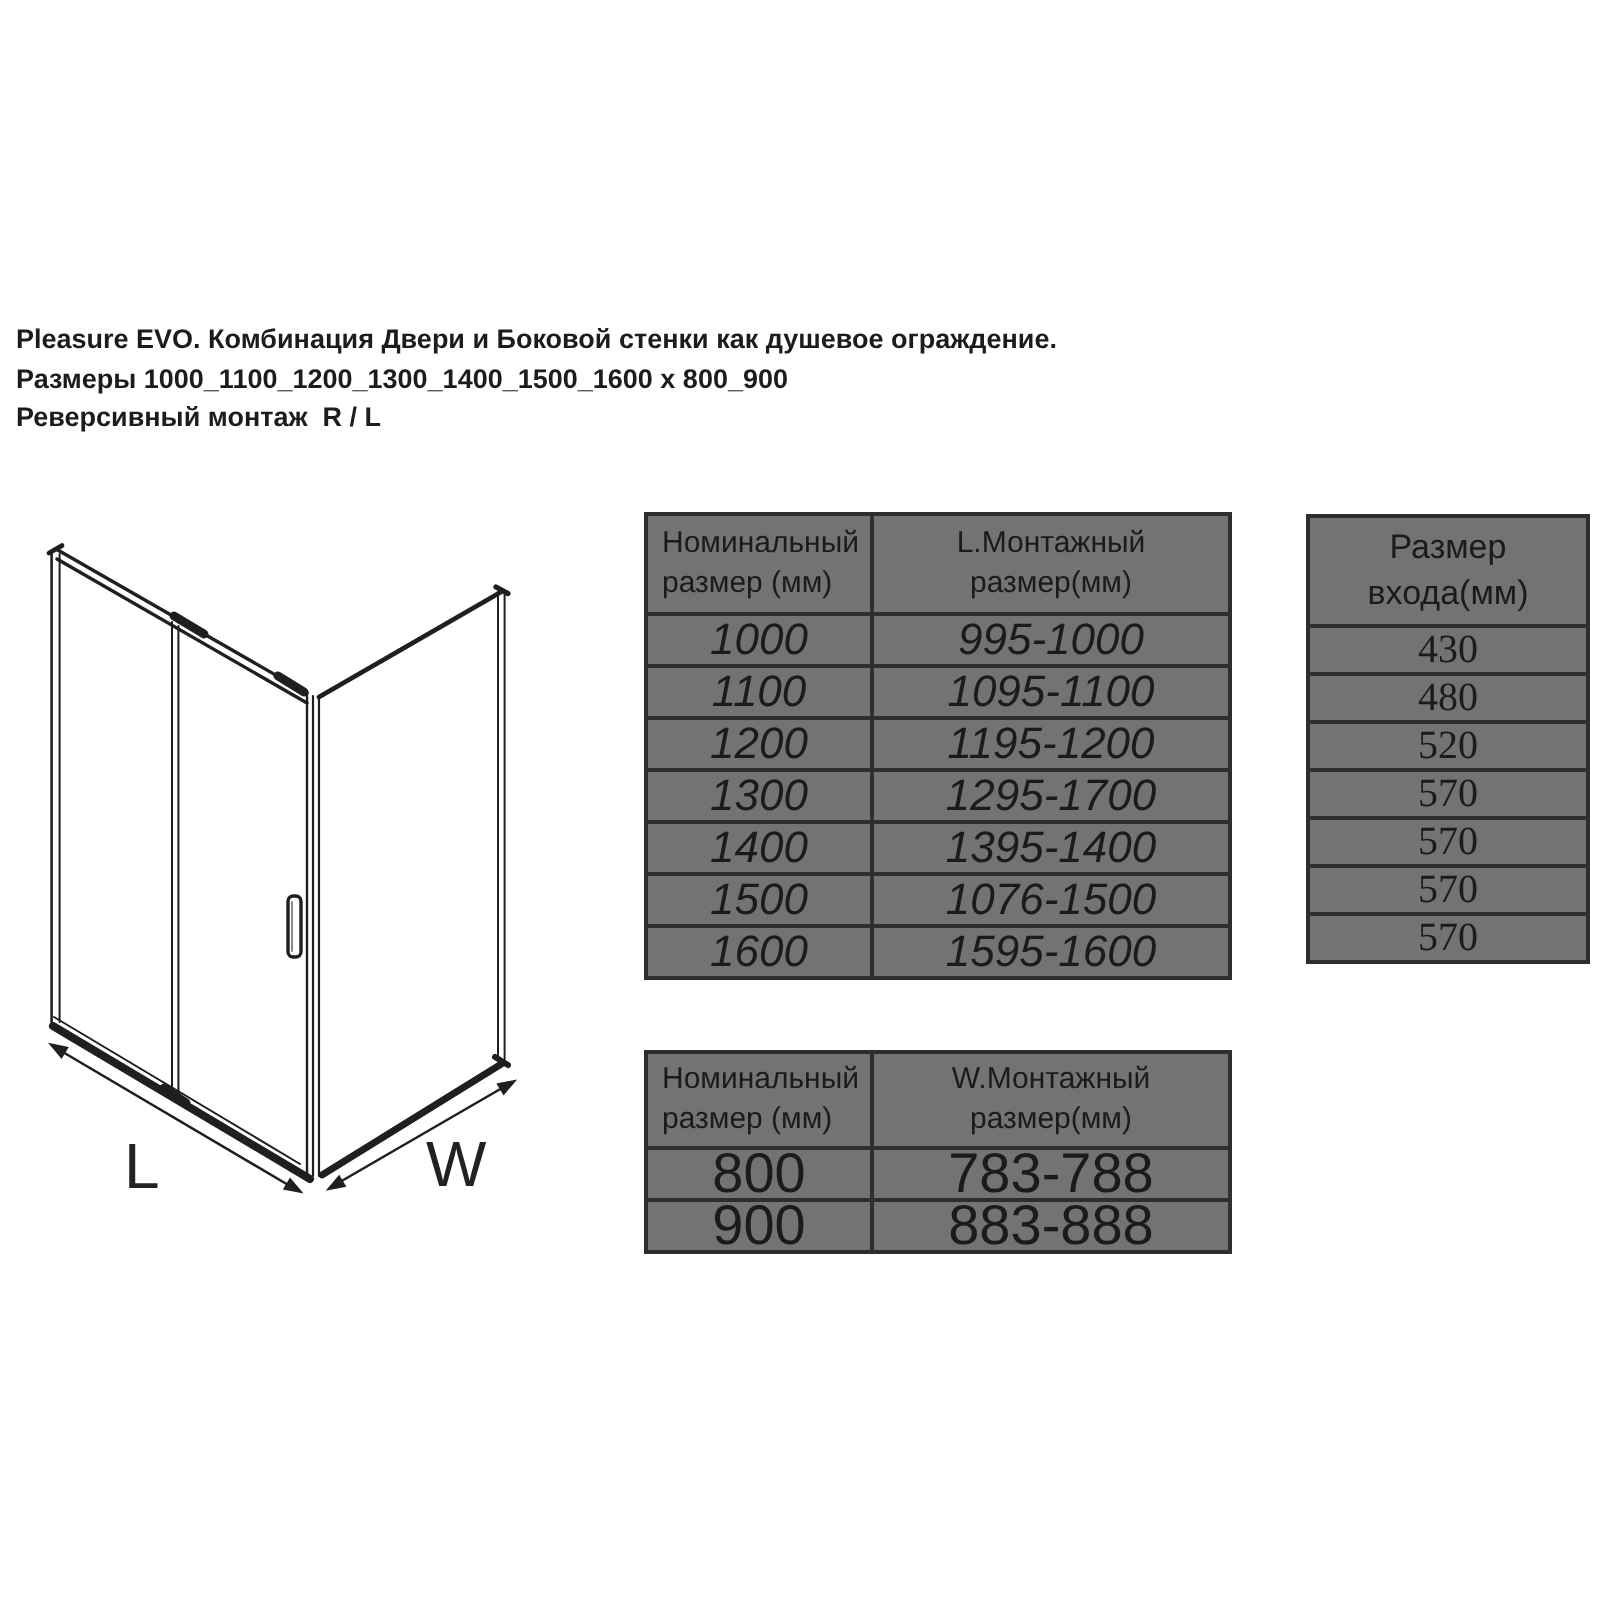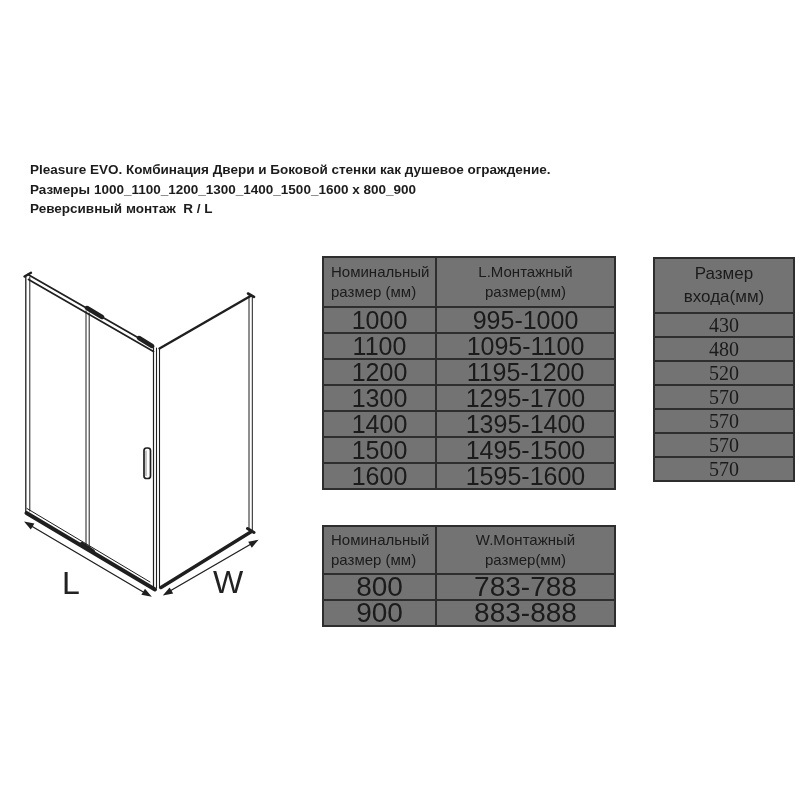--- a/index.html
+++ b/index.html
@@ -4,37 +4,37 @@
 <style>
   html,body{margin:0;padding:0;}
   body{
     width:800px;height:800px;background:#ffffff;position:relative;
     font-family:"Liberation Sans", sans-serif;overflow:hidden;
   }
   .header-block{
     position:absolute;left:8px;top:160px;
     font-size:13.5px;font-weight:bold;line-height:19.5px;color:#1c1c1c;
   }
-  .header-block div{white-space:pre-wrap;margin-left:22px;}
+  .header-block div{white-space:pre-wrap;}
   .diagram-svg{position:absolute;left:0;top:0;}
 
   table.dim{
     position:absolute;border-collapse:collapse;table-layout:fixed;background:#737373;
   }
   table.dim th,table.dim td{
     border:2px solid #2e2e2e;color:#1b1b1b;padding:0;margin:0;
     text-align:center;vertical-align:middle;font-weight:normal;
   }
   
   .t-left{left:322px;top:256px;}
   .t-bottom{left:322px;top:525px;}
   .t-left th,.t-bottom th{font-size:15px;line-height:1.32;white-space:pre-line;height:48px;}
   .t-bottom th{height:46px;}
   .t-left th.c1,.t-bottom th.c1{text-align:left;padding-left:7px;}
-  .t-left td{height:24px;font-size:25px;line-height:24px;}
+  .t-left td{height:24px;font-size:22px;line-height:24px;font-style:italic;}
   .t-bottom td{height:24px;font-size:28px;line-height:24px;}
   
   .t-entry{left:653px;top:257px;}
   .t-entry th{font-size:17px;line-height:1.35;white-space:pre-line;height:53px;}
   .t-entry td{height:22px;font-size:20px;line-height:22px;font-family:Liberation Serif, serif;}
 </style>
 </head>
 <body>
 
 <div class="header-block">
@@ -128,21 +128,21 @@
   <tr>
     <td>1300</td>
     <td>1295-1700</td>
   </tr>
   <tr>
     <td>1400</td>
     <td>1395-1400</td>
   </tr>
   <tr>
     <td>1500</td>
-    <td>1495-1500</td>
+    <td>1076-1500</td>
   </tr>
   <tr>
     <td>1600</td>
     <td>1595-1600</td>
   </tr>
 </tbody>
   </table>
 
 <table class="dim t-entry">
   <colgroup>

